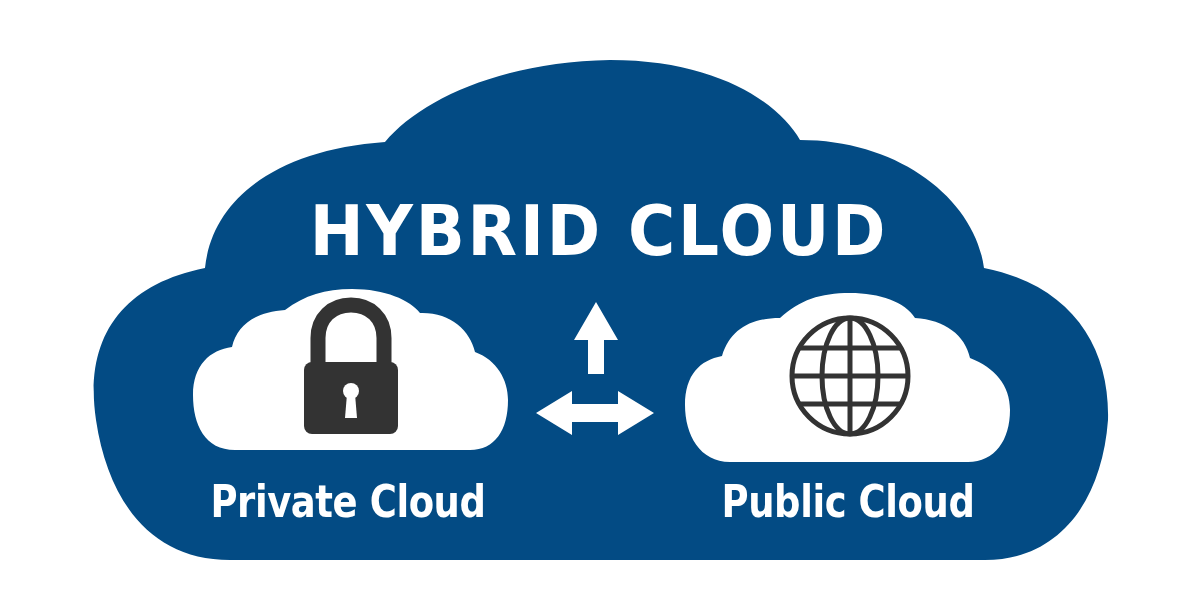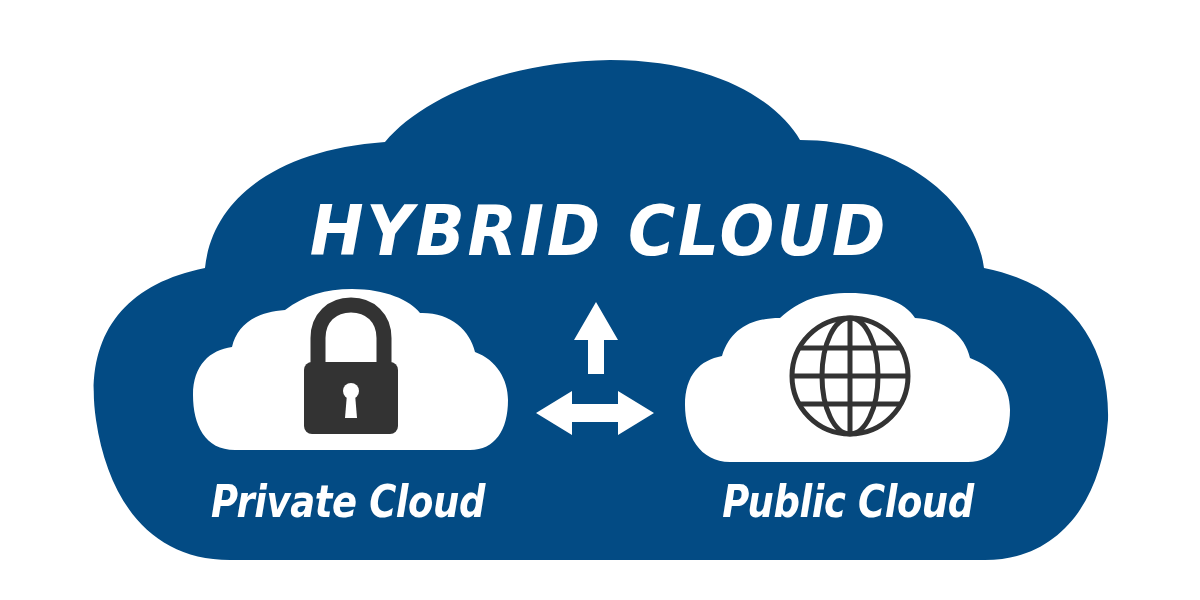--- a/index.html
+++ b/index.html
@@ -1,17 +1,17 @@
 <!DOCTYPE html>
 <html><head>
   <meta charset="utf-8">
   <style>
     html, body { margin: 0; padding: 0; background: #ffffff; }
     body { width: 1200px; height: 600px; overflow: hidden; position: relative; font-family: "DejaVu Sans", sans-serif; }
-    #stage { position: absolute; left: 0; top: 0; width: 1048px; height: 600px; font-style: italic; }
+    #stage { position: absolute; left: 0; top: 0; width: 1048px; height: 600px; }
     .label {
       position: absolute;
       color: #ffffff;
       font-family: "DejaVu Sans", sans-serif;
       font-weight: bold;
       white-space: nowrap;
       transform: translateX(-50%);
     }
     #title { left: 599px; top: 190px; font-size: 70px; letter-spacing: 3px; transform: translateX(-50%) scaleX(0.92); }
     #private-label { left: 348px; top: 476px; font-size: 44px; transform: translateX(-50%) scaleX(0.84); letter-spacing: -0.5px; }

